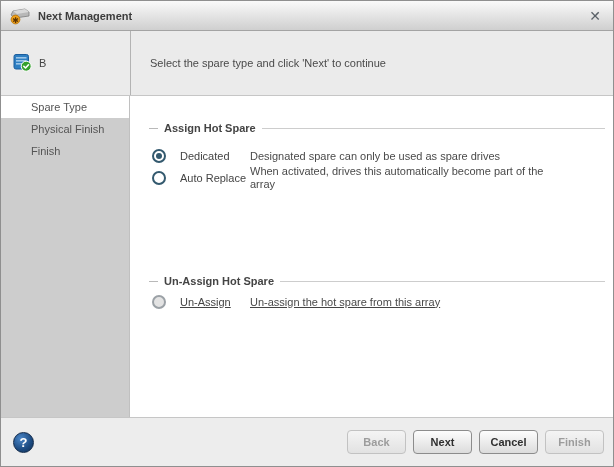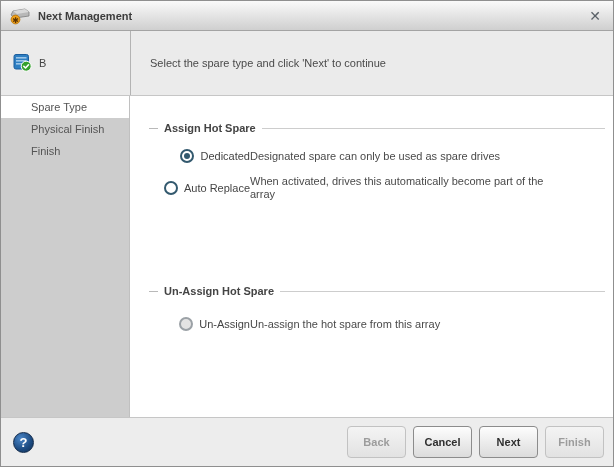--- a/index.html
+++ b/index.html
@@ -73,56 +73,56 @@
     padding: 26px 8px 0 19px;
     overflow: hidden;
   }
   .legend { display: flex; align-items: center; }
   .legend::before { content:''; width: 9px; height: 1px; background: #b9b9b9; }
   .legend::after  { content:''; flex: 1;  height: 1px; background: #cdcdcd; }
   .legend .legend-text { font-weight: bold; color: #444; margin: 0 6px; white-space: nowrap; }
 
   .opt-row { display: flex; align-items: center; margin-left: 3px; }
   .opt-row.first { margin-top: 15px; }
-  .opt-row + .opt-row { margin-top: 12px; }
-  .opt-main { width: 98px; flex: 0 0 98px; display: flex; align-items: center; gap: 6px; justify-content: flex-end; }
+  .opt-row + .opt-row { margin-top: 2px; }
+  .opt-main { width: 98px; flex: 0 0 98px; display: flex; align-items: center; gap: 14px; }
   .radio {
     width: 14px; height: 14px; flex: 0 0 14px;
     border: 2px solid #33596e; border-radius: 50%;
     background: #fff; position: relative; cursor: default;
   }
   .opt-row.selected .radio::after {
     content:''; position: absolute; left: 2px; top: 2px;
     width: 6px; height: 6px; border-radius: 50%; background: #33596e;
   }
   .opt-row.disabled .radio { border-color: #9ba1a6; background: #e3e3e3; }
   .opt-label { color: #444; white-space: nowrap; }
   .opt-desc { color: #4a4a4a; max-width: 318px; line-height: 13px; }
 
   .section-gap { height: 84px; }
-  .row-gap-unassign { margin-top: 20px; }
+  .row-gap-unassign { margin-top: 8px; text-decoration: underline; }
 
   
   .footer {
     height: 49px; flex: 0 0 49px;
     background: #ededed;
     border-top: 1px solid #c6c6c6;
     display: flex; align-items: center;
     padding: 0 9px 0 12px;
   }
   .help-btn {
     width: 21px; height: 21px; border-radius: 50%;
     background: radial-gradient(circle at 35% 30%, #4a86c8, #1c4a80 60%, #122f52);
     color: #fff; font-weight: bold; font-size: 13px;
     display: flex; align-items: center; justify-content: center;
     cursor: default; border: 1px solid #10294a;
   }
   .footer .spacer { flex: 1; }
   .btn {
-    width: 59px; height: 32px; margin-left: 7px;
+    width: 59px; height: 24px; margin-left: 7px;
     background: linear-gradient(#fdfdfd, #dcdcdc);
     border: 1px solid #8c8c8c; border-radius: 4px;
     font-family: inherit; font-size: 11px; font-weight: bold;
     color: #2f2f2f; cursor: default;
   }
   .btn.disabled {
     border-color: #c2c2c2; color: #9c9c9c;
     background: linear-gradient(#f4f4f4, #e2e2e2);
   }
 </style>
@@ -212,18 +212,18 @@
         <span class="opt-desc">Un-assign the hot spare from this array</span>
       </div>
 
     </div>
   </div>
 
   <div class="footer">
     <span class="help-btn">?</span>
     <span class="spacer"></span>
     <button class="btn disabled">Back</button>
+    <button class="btn">Next</button>
     <button class="btn">Cancel</button>
-    <button class="btn">Next</button>
     <button class="btn disabled">Finish</button>
   </div>
 
 </div>
 
 </body></html>

